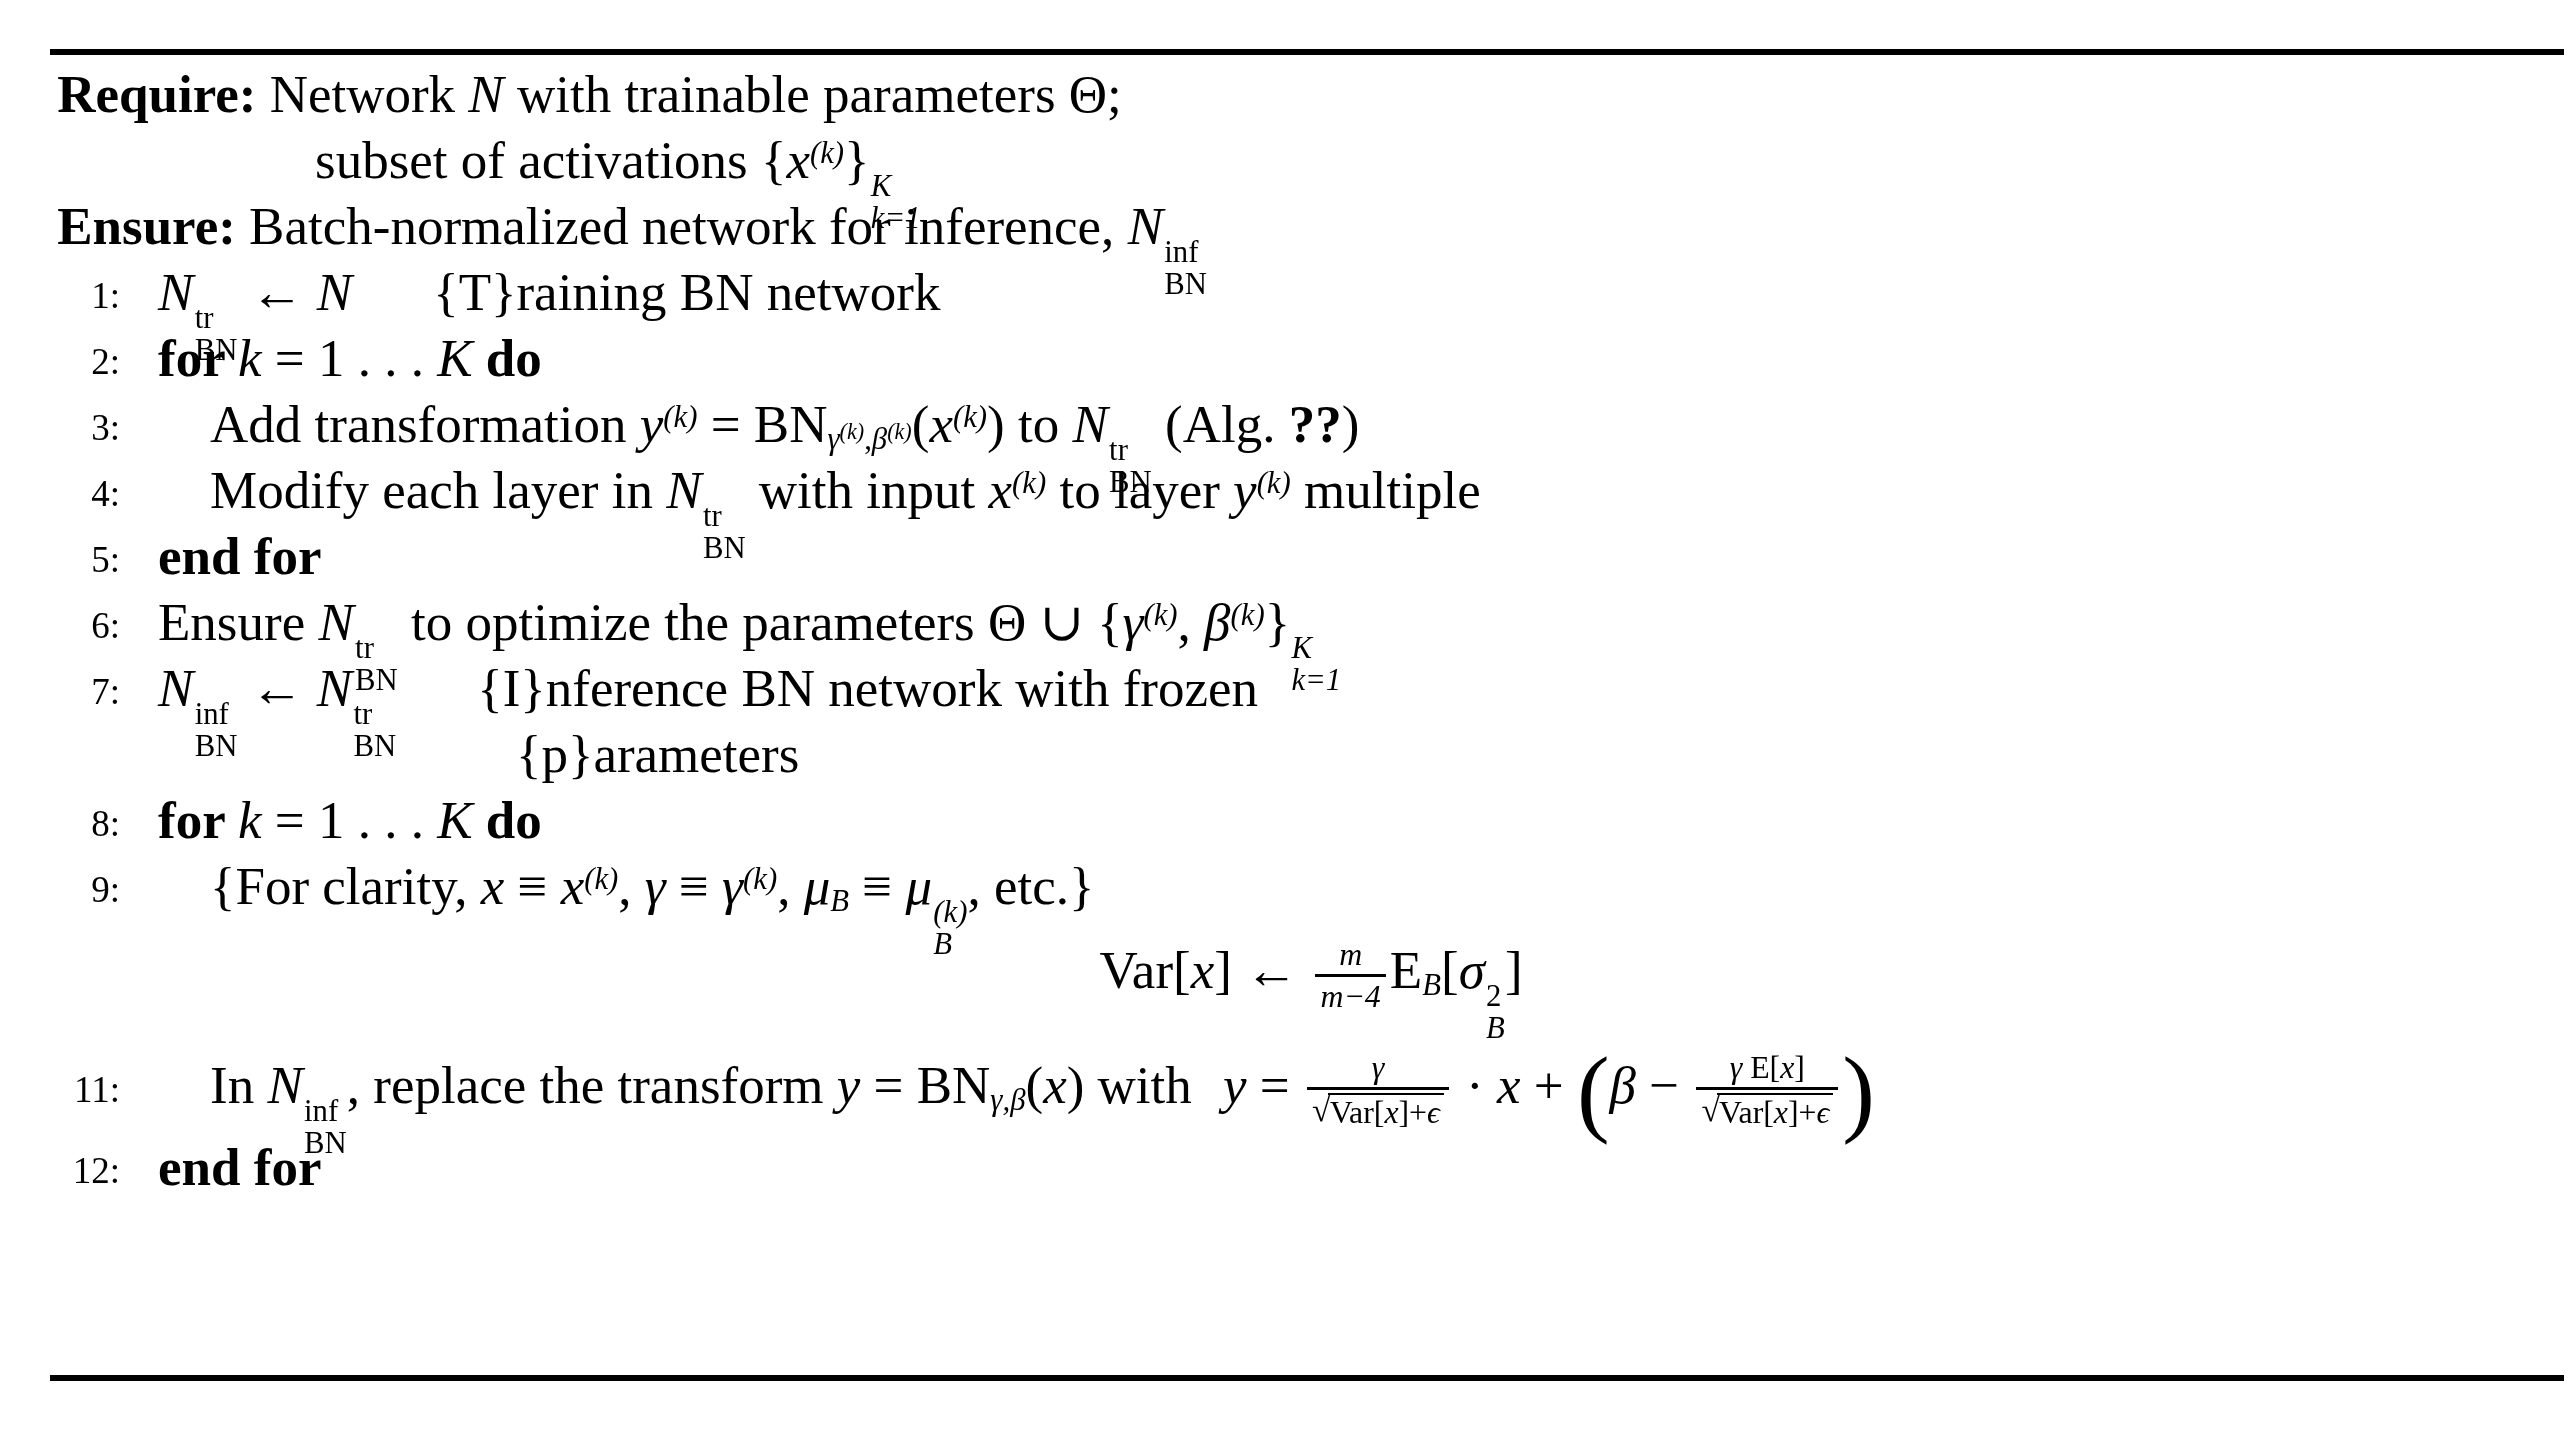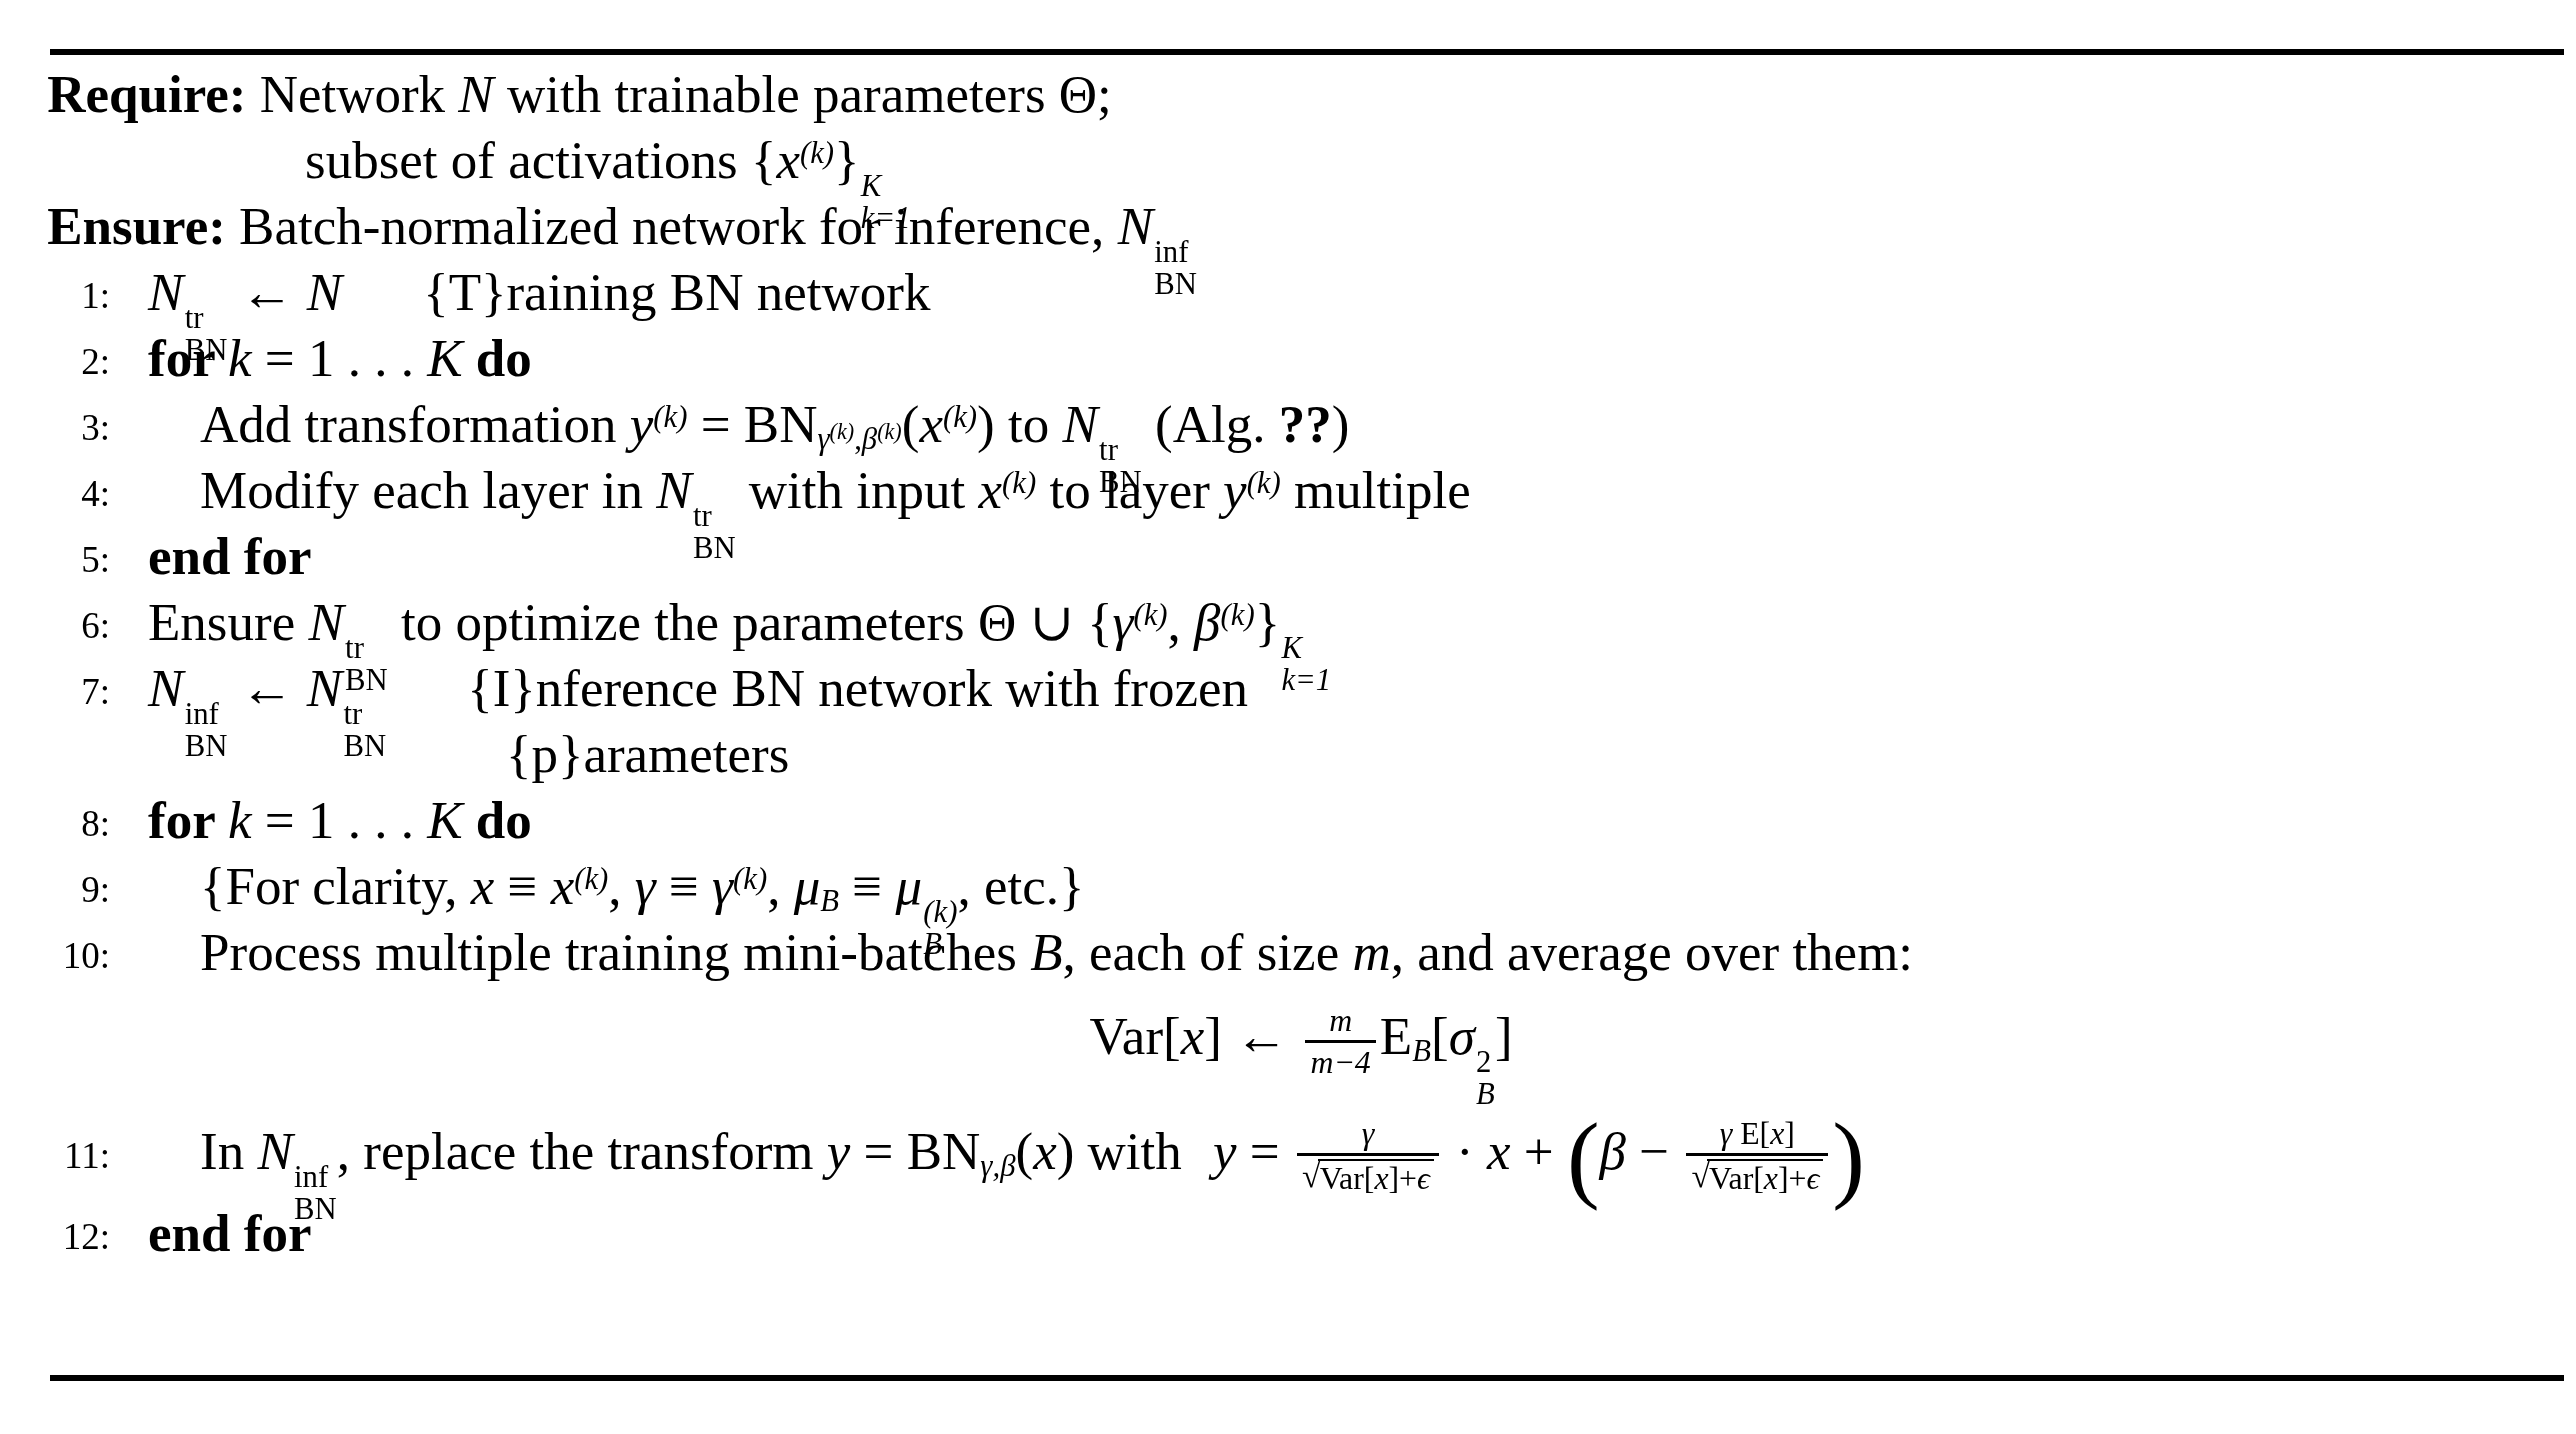--- a/index.html
+++ b/index.html
@@ -2,21 +2,21 @@
 <html style="font-size:10.3px"><head>
 <meta charset="utf-8">
 <style>
   html,body{margin:0;padding:0}
   body{width:2576px;height:1435px;background:#ffffff;color:#000000;
        font-family:"Liberation Serif","DejaVu Serif",serif;font-size:53px;}
   .page{position:relative;width:2576px;height:1435px;overflow:hidden;background:#ffffff}
   .rule{position:absolute;left:50px;width:2514px;height:5.8px;background:#000000}
   .rule-top{top:49px}
   .rule-bottom{top:1375px}
-  .content{position:absolute;left:44px;top:61px;width:2514px}
+  .content{position:absolute;left:54px;top:61px;width:2514px}
   .line{position:relative;height:66px;line-height:66px;white-space:nowrap;padding-left:104px}
   .hdr{padding-left:3.2px}
   .cont1{padding-left:261px}
   .cont2{padding-left:462px}
   .ind{padding-left:156px}
   .no{position:absolute;left:0;top:3.9px;width:66px;text-align:right;font-size:37px;line-height:inherit}
   .bf{font-weight:bold}
   .it{font-style:italic}
   .rm{font-style:normal}
   .cmt{margin-left:81px}
@@ -96,21 +96,20 @@
 
     <div class="line cont2"><span class="rm">{p}arameters</span></div>
 
     <div class="line"><span class="no">8:</span><span class="bf">for </span><span class="it">k</span><span class="rm"> = 1 . . . </span><span class="it">K</span><span class="bf"> do</span></div>
 
     <div class="line ind"><span class="no">9:</span><span class="rm">{For clarity, </span><span class="it">x</span><span class="rm"> ≡ </span><span class="it">x</span><span class="sp">(k)</span><span class="rm">, </span><span class="it">γ</span><span class="rm"> ≡ </span><span class="it">γ</span><span class="sp">(k)</span><span class="rm">, </span><span class="it">μ</span><span class="sb it">B</span><span class="rm"> ≡ </span><span class="it">μ</span><span class="ss">
           <span class="it">(k)</span>
           <span class="it">B</span>
         </span><span class="rm">, etc.}</span></div>
 
-    <div class="line ind"><span class="no">10:</span><span class="rm">Process multiple training mini-batches </span><span class="it">B</span><span class="rm">, each of size </span><span class="it">m</span><span class="rm">, and average over them:</span></div>
 
 
     <div class="eqline eq2"><span class="rm">Var[</span><span class="it">x</span><span class="rm">] ← </span><span class="frac">
           <span class="fn it">m</span>
           <span class="fd it">m−4</span>
         </span><span class="rm">E</span><span class="sb it">B</span><span class="rm">[</span><span class="it">σ</span><span class="ss">
           <span class="rm">2</span>
           <span class="it">B</span>
         </span><span class="rm">]</span></div>
 

